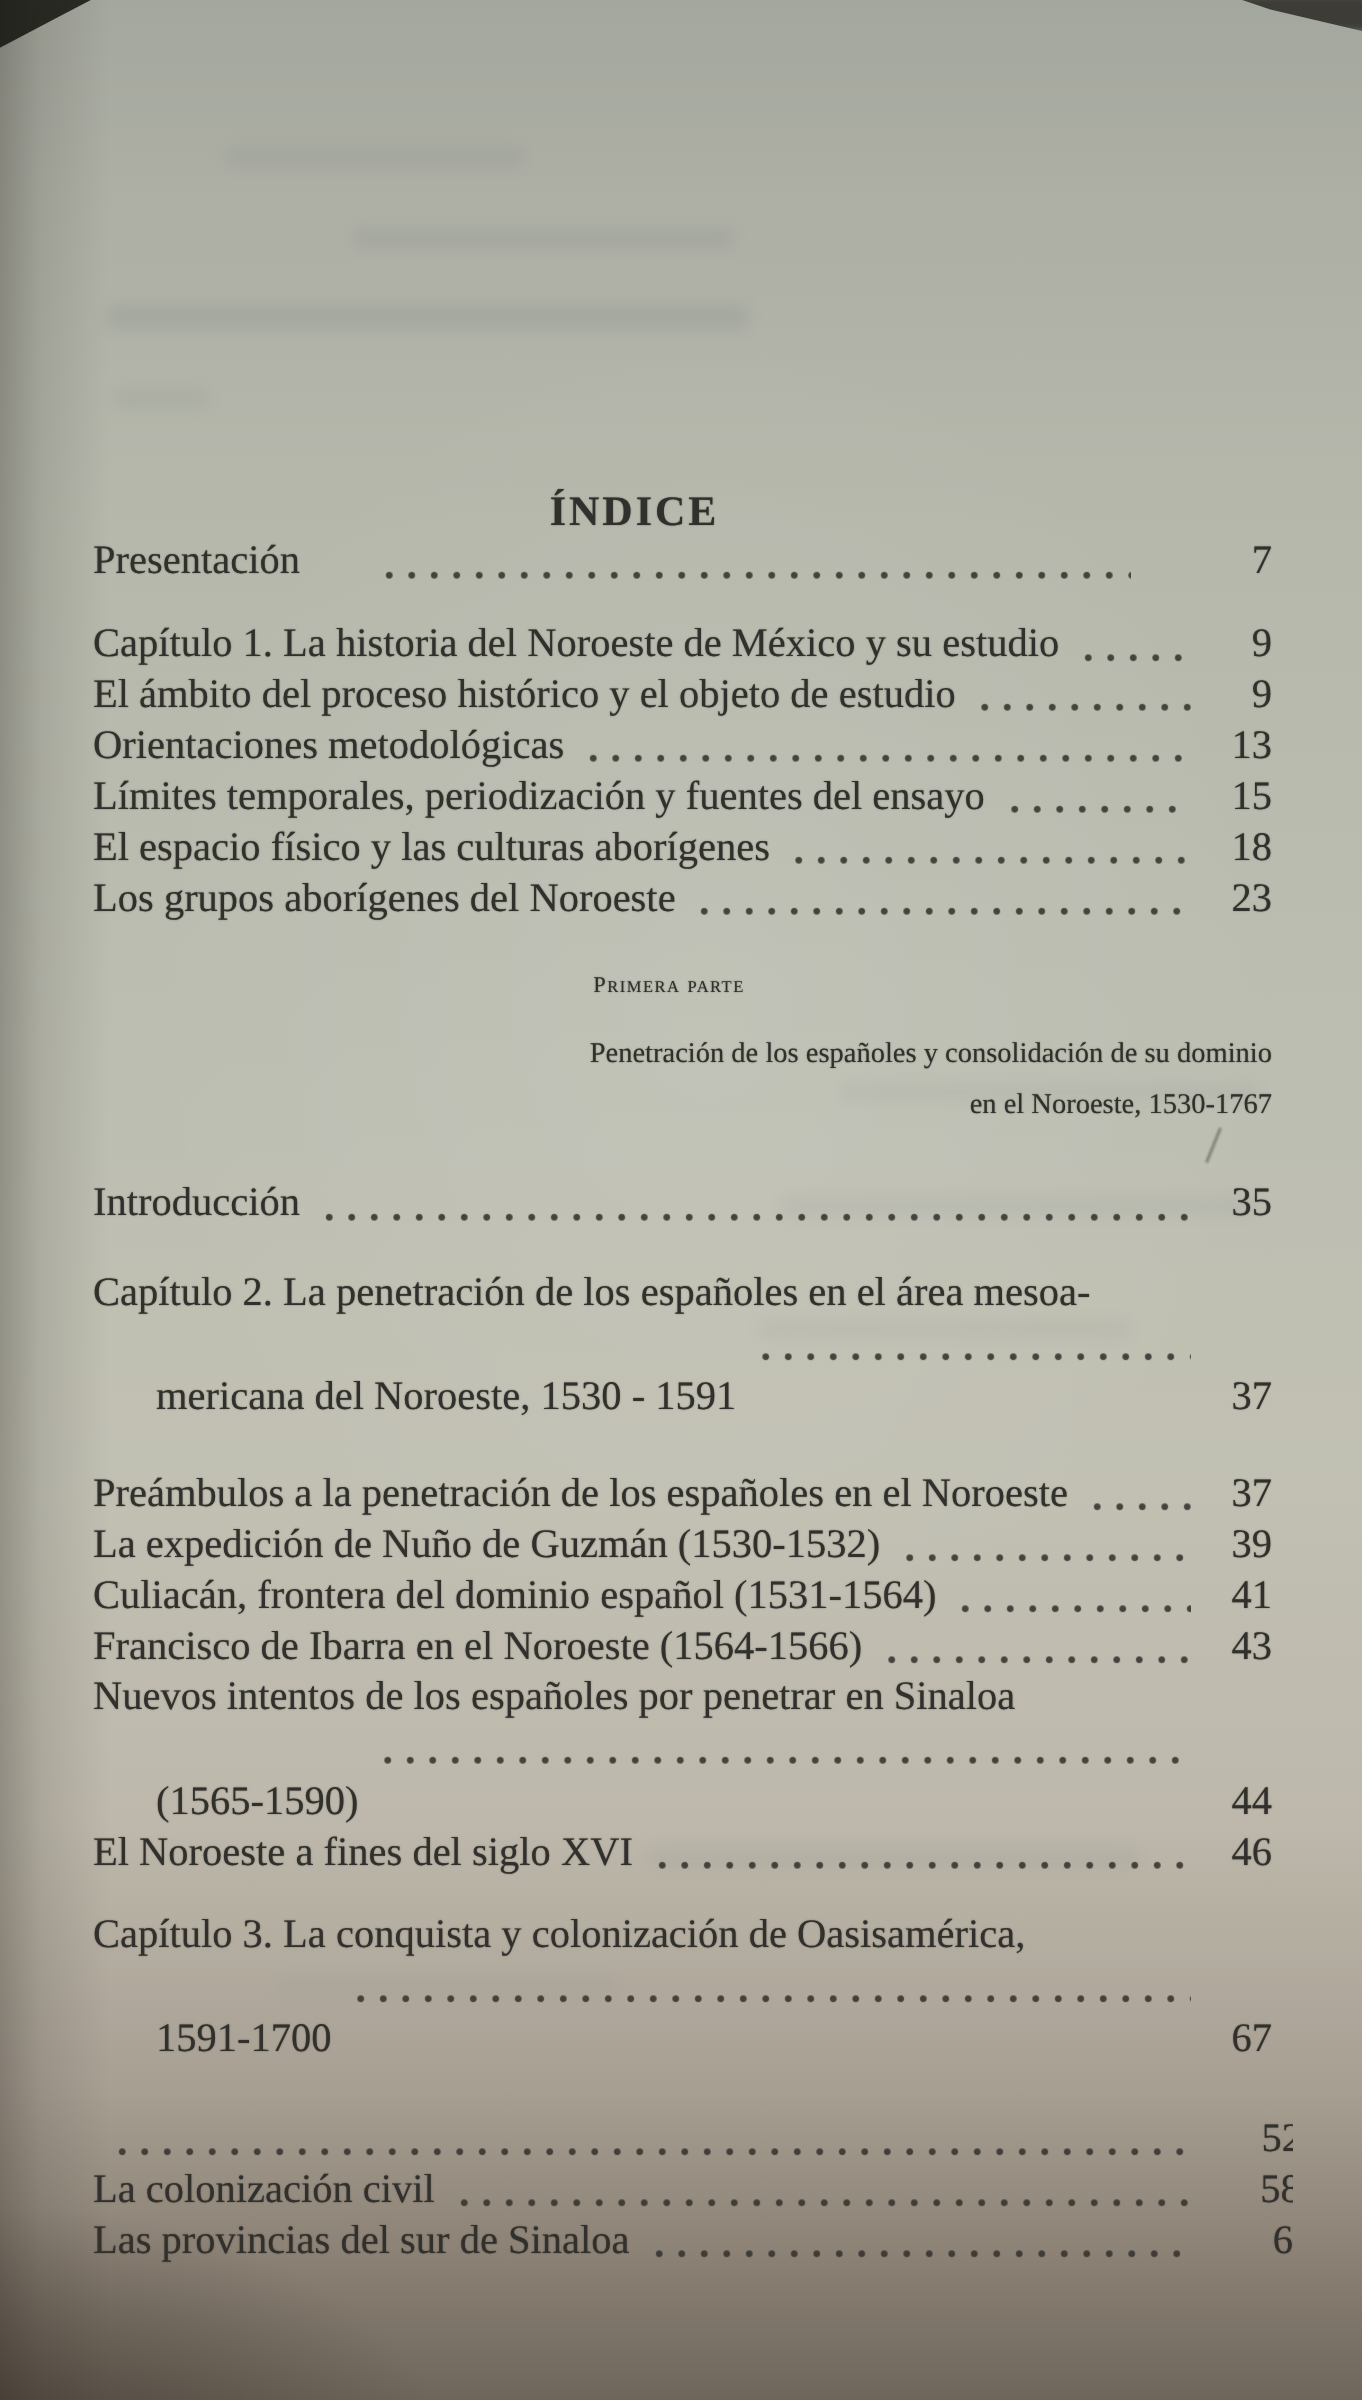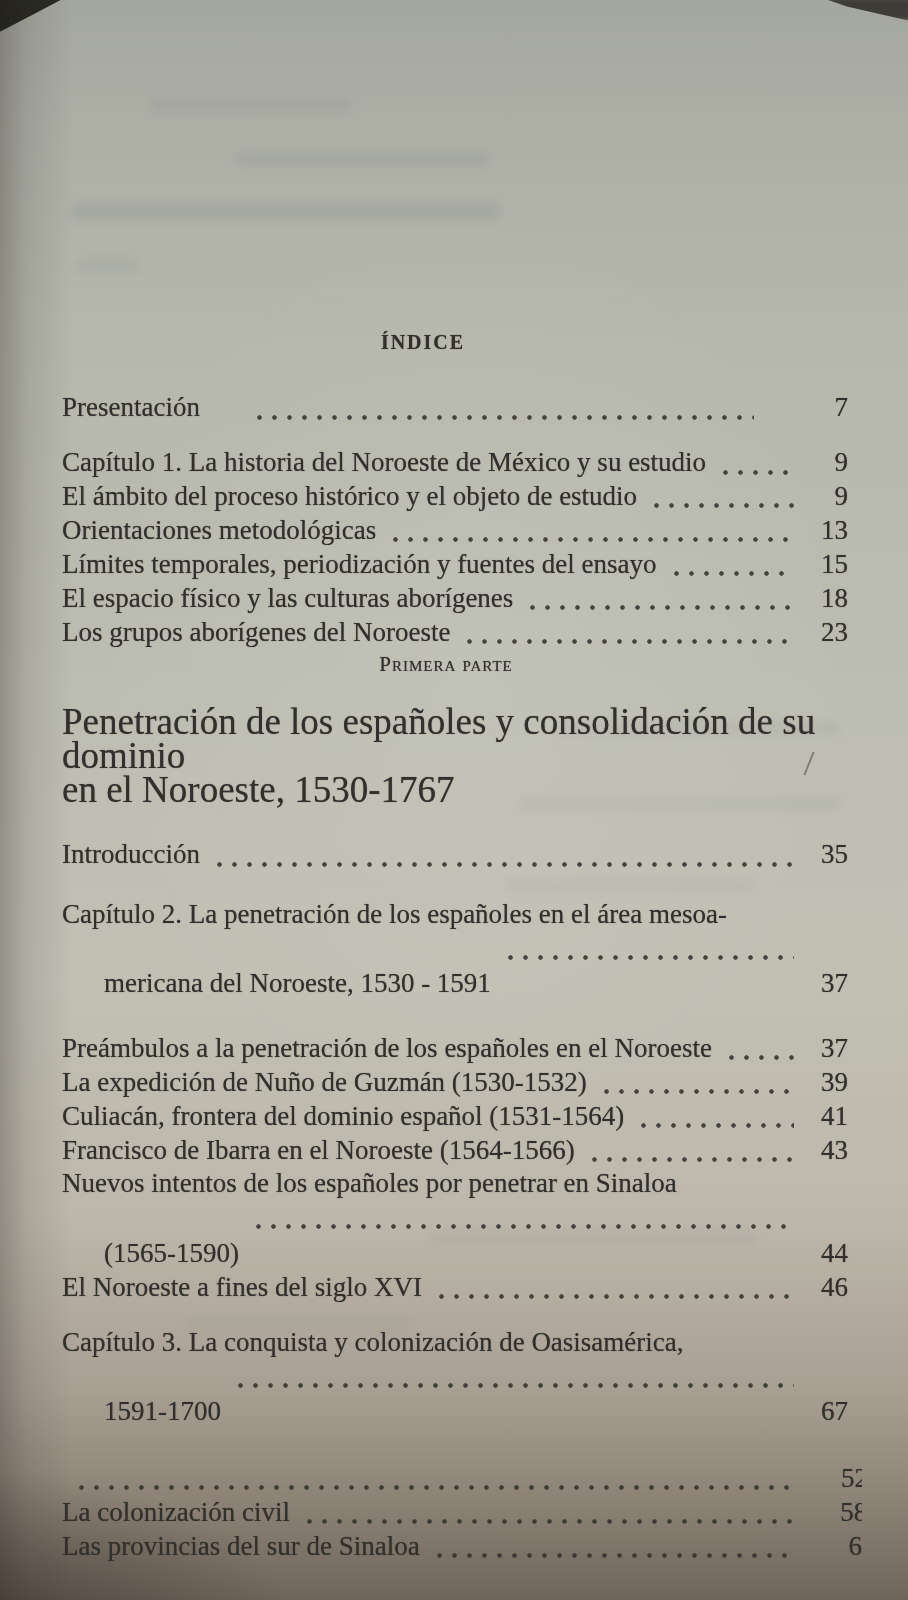--- a/index.html
+++ b/index.html
@@ -29,46 +29,46 @@
   .bleed{position:absolute;background:#5f6970;border-radius:8px;filter:blur(5px);}
 
   
   .content{
     position:absolute;left:62px;right:60px;top:0;bottom:0;
     color:#31302c;font-size:27px;
     text-shadow:0 0 1px rgba(46,44,40,.65);
   }
   .index-title{
     margin-top:327px;text-align:center;transform:translateX(-32px);
-    font-size:20px;font-weight:bold;letter-spacing:2px;line-height:30px;
+    font-size:28px;font-weight:bold;letter-spacing:2px;line-height:30px;
   }
   .row{display:flex;align-items:baseline;line-height:33px;}
   .grp .row{line-height:34px;}
   .t{white-space:nowrap;flex:0 1 auto;overflow:hidden;}
   .leader{
     flex:1 1 12px;min-width:12px;align-self:stretch;margin:0 6px 0 8px;
     background-image:radial-gradient(circle, rgba(52,50,45,.88) 1.9px, rgba(52,50,45,0) 2.6px);
     background-size:15px 15px;background-position:4px 19px;background-repeat:repeat-x;
   }
   .pg{flex:none;width:48px;text-align:right;}
   .pg.shift{transform:translateX(14px);}
   .clipnum{display:inline-block;overflow:hidden;vertical-align:bottom;}
   .w52{width:1.55ch;} .w58{width:1.62ch;} .w6{width:1.15ch;}
   .l1{line-height:33px;white-space:nowrap;}
   .indent{padding-left:42px;margin-top:36px;}
   .part-heading{
-    text-align:center;transform:translateX(-9px);
-    font-variant:small-caps;font-size:21px;letter-spacing:1px;line-height:30px;
-  }
-  .part-title{margin-top:26px;text-align:left;font-size:37px;line-height:34px;}
+    margin-top:27px;text-align:center;transform:translateX(-9px);
+    font-variant:small-caps;font-size:15px;letter-spacing:1px;line-height:30px;
+  }
+  .part-title{margin-top:14px;text-align:right;font-size:19px;line-height:34px;}
   .stray{position:absolute;left:746px;top:751px;width:2px;height:25px;
     background:rgba(80,76,68,.55);transform:rotate(22deg);filter:blur(.6px);}
 
   
-  .m-pres{margin-top:34px;gap:40px;}
+  .m-pres{gap:40px;}
   .m-cap1{margin-top:22px;}
   .m-grp1{}
   .m-intro{margin-top:31px;}
   .m-cap2{margin-top:27px;}
   .m-grp2{margin-top:31px;}
   .m-cap3{margin-top:22px;}
   .m-grp3{margin-top:33px;}
 </style>
 </head>
 <body>

